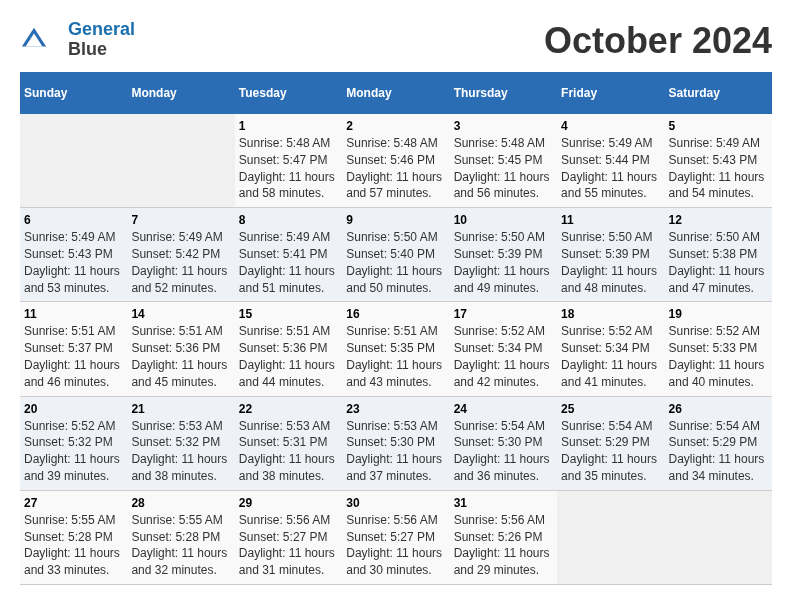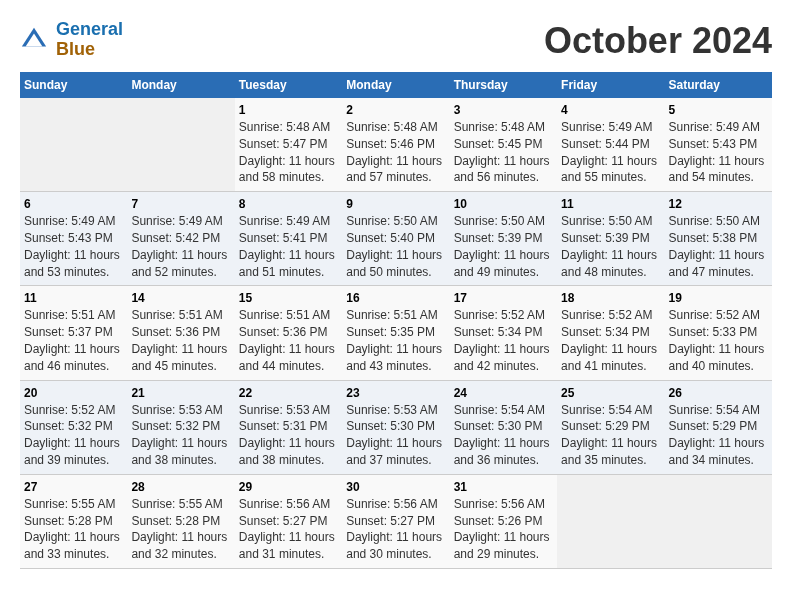--- a/index.html
+++ b/index.html
@@ -12,21 +12,21 @@
     }
     .header {
       display: flex;
       justify-content: space-between;
       align-items: flex-start;
       margin-bottom: 10px;
     }
     .logo {
       display: flex;
       align-items: center;
-      gap: 8px;
+      gap: 20px;
     }
     .logo-text {
       font-size: 18px;
       font-weight: bold;
       color: #333;
       line-height: 1.1;
     }
     .logo-text span {
       color: #1a6faf;
     }
@@ -48,21 +48,21 @@
       color: #555;
     }
     table {
       width: 100%;
       border-collapse: collapse;
       font-size: 11px;
     }
     thead tr th {
       background-color: #2a6db5;
       color: #fff;
-      padding: 6px 4px;
+      padding: 14px 4px;
       text-align: left;
       font-size: 12px;
       font-weight: bold;
     }
     tbody tr {
       border-bottom: 1px solid #ccc;
     }
     tbody tr:nth-child(odd) {
       background: #f9f9f9;
     }
@@ -94,21 +94,21 @@
 <body>
 
 <div class="header">
   <div class="logo">
     <svg class="logo-icon" viewBox="0 0 30 30">
       <polygon points="15,2 28,22 2,22" fill="#2a6db5"></polygon>
       <polygon points="15,8 24,22 6,22" fill="#fff"></polygon>
     </svg>
     <div class="logo-text">
       <span>General</span><br>
-      <span style="color:#a16207">Blue</span>
+      <span style="color:#404040">Blue</span>
     </div>
   </div>
   <div class="title-block">
     <div class="month-title">October 2024</div>
   </div>
 </div>
 
 <table>
   <thead>
     <tr id="thead-row">

